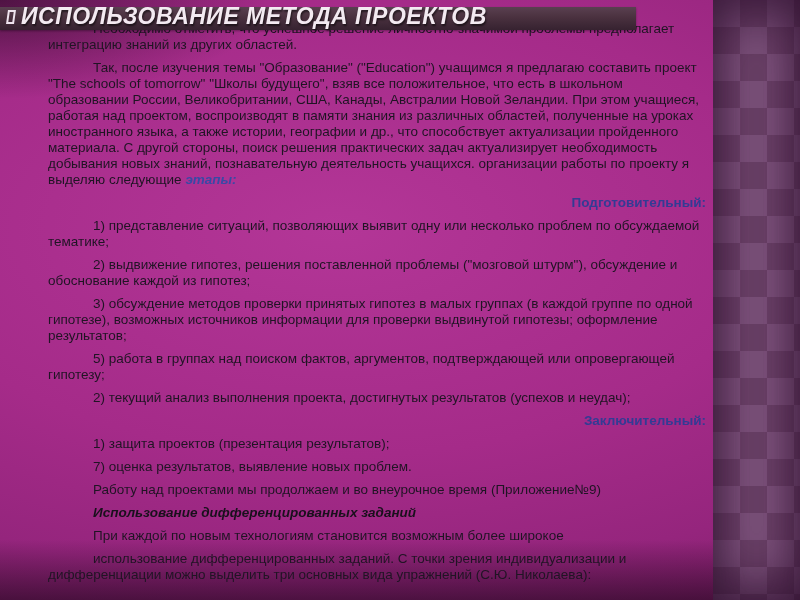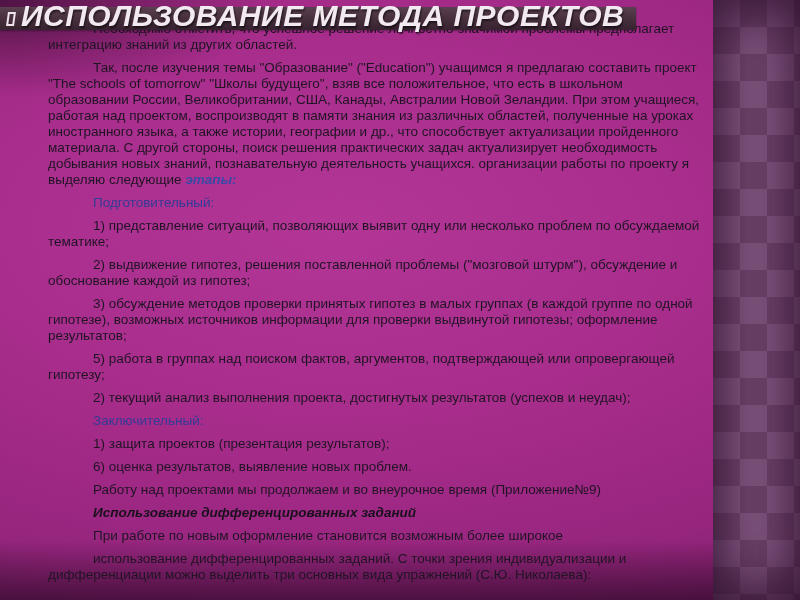--- a/index.html
+++ b/index.html
@@ -27,37 +27,37 @@
   }
 
   
   .title-bar{
     position:absolute;left:0;top:7px;width:636px;height:23px;z-index:3;
     background:linear-gradient(180deg,#5a4050 0%,#4a313f 45%,#362230 100%);
     box-shadow:0 1px 2px rgba(0,0,0,.35);
   }
   .title{
     position:absolute;left:7px;top:2px;z-index:4;margin:0;
-    font-size:30px;line-height:28px;font-weight:bold;font-style:italic;
+    font-size:23px;line-height:28px;font-weight:bold;font-style:italic;
     color:#f3eaf1;letter-spacing:.5px;white-space:nowrap;
     text-shadow:1px 2px 2px rgba(0,0,0,.55);
   }
   .title .bullet{
     display:inline-block;width:8px;height:14px;margin:0 6px 0 0;
     border:2.5px solid #efe4ee;transform:skewX(-8deg);
     vertical-align:baseline;box-sizing:border-box;
   }
 
   
   .content{
     position:absolute;left:48px;top:21px;right:94px;z-index:2;
     font-size:13.5px;line-height:16px;color:#201424;
   }
   .content p{margin:0 0 7px 0;text-indent:45px;}
-  .stage-heading{color:#333b94;font-weight:normal;}
+  .stage-heading{color:#333b94;font-weight:bold;text-align:right;}
   .stage-accent{color:#3a49a5;font-style:italic;font-weight:600;}
   .bold-italic{font-weight:bold;font-style:italic;color:#19101c;}
 </style>
 </head>
 <body>
 
 <div class="slide">
 
   <div class="pattern-strip"></div>
 
@@ -72,23 +72,23 @@
     <p class="stage-heading">Подготовительный:</p>
     <p>1) представление ситуаций, позволяющих выявит одну или несколько проблем по обсуждаемой тематике;</p>
     <p>2) выдвижение гипотез, решения поставленной проблемы ("мозговой штурм"), обсуждение и обоснование каждой из гипотез;</p>
     <p>3) обсуждение методов проверки принятых гипотез в малых группах (в каждой группе по одной гипотезе), возможных источников информации для проверки выдвинутой гипотезы; оформление результатов;</p>
 
     <p>5) работа в группах над поиском фактов, аргументов, подтверждающей или опровергающей гипотезу;</p>
     <p>2) текущий анализ выполнения проекта, достигнутых результатов (успехов и неудач);</p>
 
     <p class="stage-heading">Заключительный:</p>
     <p>1) защита проектов (презентация результатов);</p>
-    <p>6) оценка результатов, выявление новых проблем.</p>
+    <p>7) оценка результатов, выявление новых проблем.</p>
 
     <p>Работу над проектами мы продолжаем и во внеурочное время (Приложение№9)</p>
 
     <p class="bold-italic">Использование дифференцированных заданий</p>
-    <p>При работе по новым оформление становится возможным более широкое</p>
+    <p>При каждой по новым технологиям становится возможным более широкое</p>
     <p>использование дифференцированных заданий. С точки зрения индивидуализации и дифференциации можно выделить три основных вида упражнений (С.Ю. Николаева):</p>
 
   </div>
 
 </div>
 
 </body></html>

